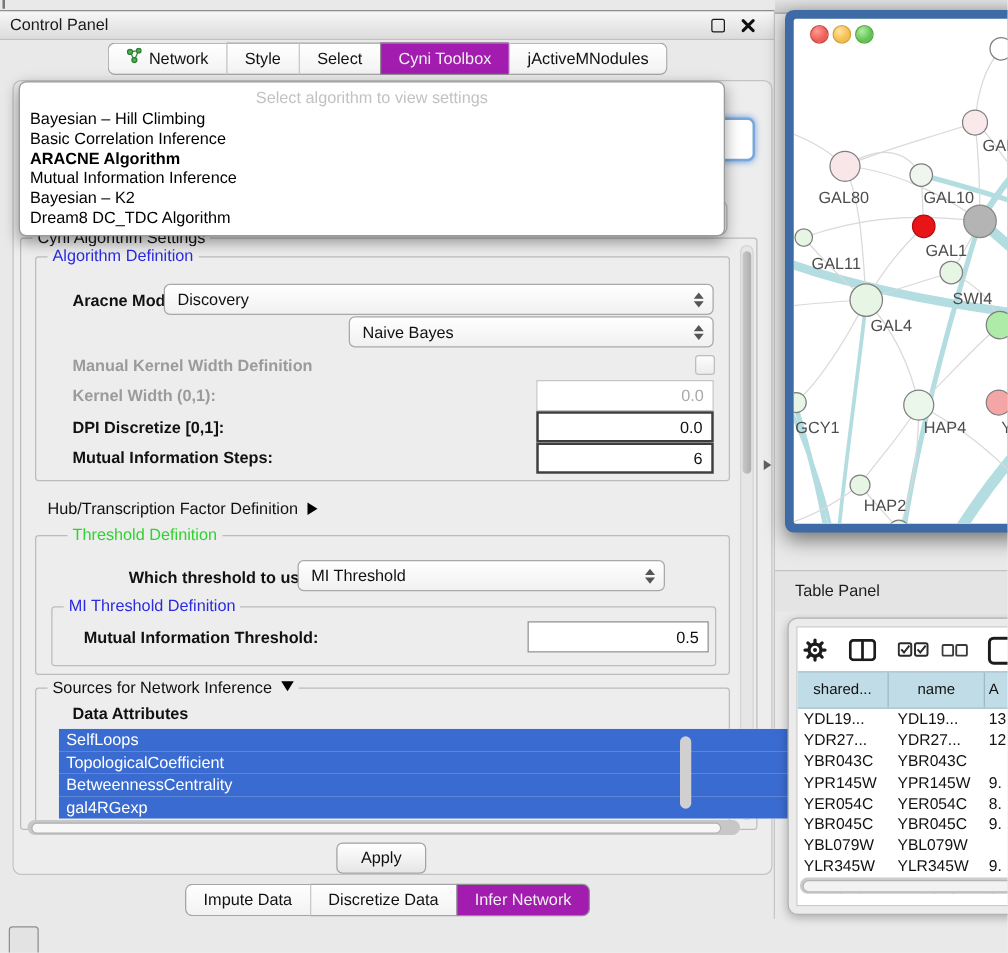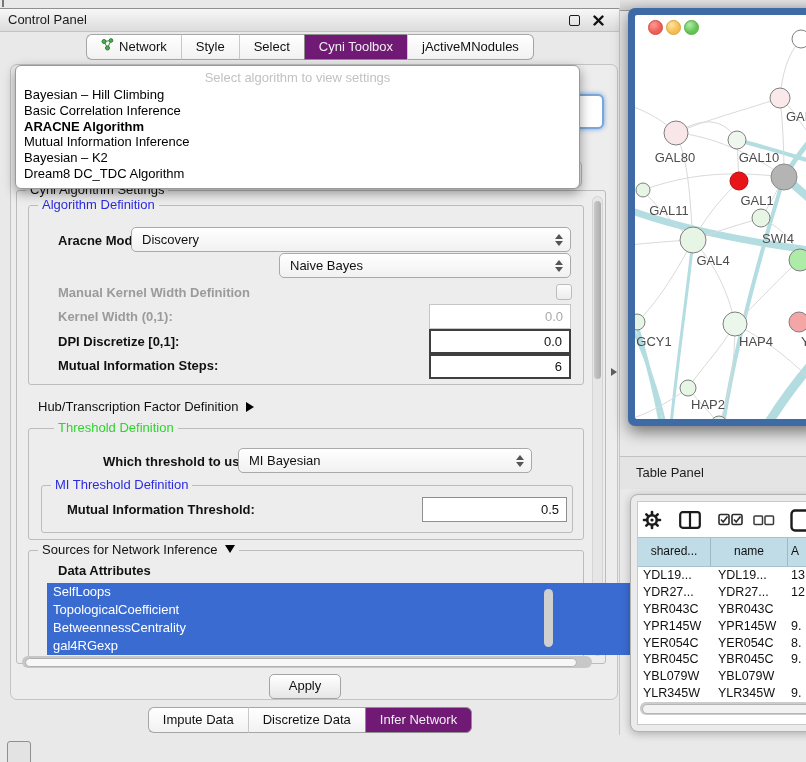--- a/index.html
+++ b/index.html
@@ -17,21 +17,21 @@
   #cp-right-border{left:619px;top:8px;width:1px;height:727px;background:#c6c6c6;}
 
   #top-tabs,#bottom-tabs{left:10px;width:600px;display:flex;justify-content:center;}
   #top-tabs{top:34px;}
   #bottom-tabs{top:707px;}
   .tab{height:24px;line-height:24px;padding:0 14px;background:linear-gradient(#ffffff,#f2f2f2);
        border-top:1px solid #a5a5a5;border-bottom:1px solid #a5a5a5;border-left:1px solid #c9c9c9;
        display:flex;align-items:center;gap:5px;color:#111;}
   .tab:first-child{border-left:1px solid #a5a5a5;border-radius:6px 0 0 6px;}
   .tab:last-child{border-right:1px solid #a5a5a5;border-radius:0 6px 6px 0;}
-  .tab.sel{background:#701a75;color:#efefef;border-color:#8d8d8d;}
+  .tab.sel{background:#a21caf;color:#efefef;border-color:#8d8d8d;}
 
   #inner-panel{left:10px;top:64px;width:606px;height:634px;background:#ededed;
      border:1px solid #c4c4c4;border-radius:7px;}
 
   #ghost-combo{left:20px;top:160px;width:562px;height:28px;border:1px solid #b9b9b9;border-radius:6px;
      background:#f1f1f1;color:#a6a6a6;line-height:27px;padding-left:18px;z-index:2;box-sizing:border-box;}
   #focus-sliver{left:545px;top:94px;width:55px;height:31px;border:2px solid #79a7d9;border-radius:6px;
      background:#fff;box-shadow:0 0 5px rgba(100,150,220,.9);z-index:3;}
 
   #algo-overlay{left:15px;top:65px;width:563px;background:#fff;border:1px solid #999;border-radius:6px;
@@ -227,21 +227,21 @@
 
 <div class="abs" style="left:38px;top:399px;">
   <span>Hub/Transcription Factor Definition</span><span class="tri-right"></span>
 </div>
 
 <div class="grp" id="thr-group" style="left:28px;top:428px;width:554px;height:110px;">
   <span class="gtitle green">Threshold Definition</span>
 
   <span class="lbl b" style="left:57px;top:25px;">Which threshold to use:</span>
   <div class="combo" style="left:209px;top:19px;width:294px;">
-    <span>MI Bayesian</span>
+    <span>MI Threshold</span>
     <span class="stepper">
         <i class="up"></i>
         <i class="dn"></i>
       </span>
   </div>
 
   <div class="grp" style="left:12px;top:56px;width:530px;height:46px;border-radius:3px;">
     <span class="gtitle blue">MI Threshold Definition</span>
     <span class="lbl b" style="left:8px;top:16px;">Mutual Information Threshold:</span>
     <div class="field mid" style="left:380px;top:11px;width:145px;">0.5</div>

